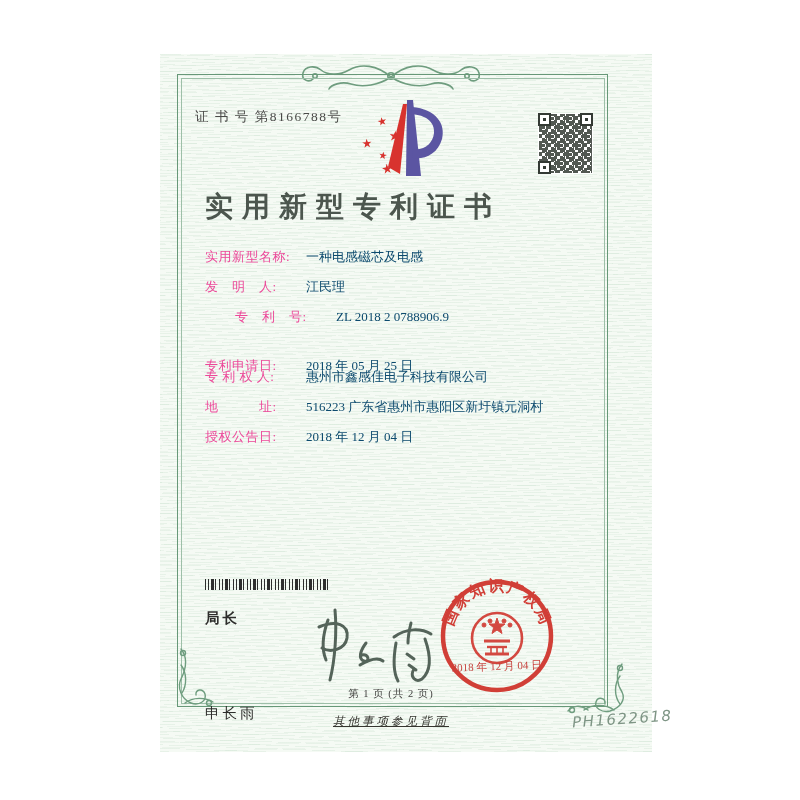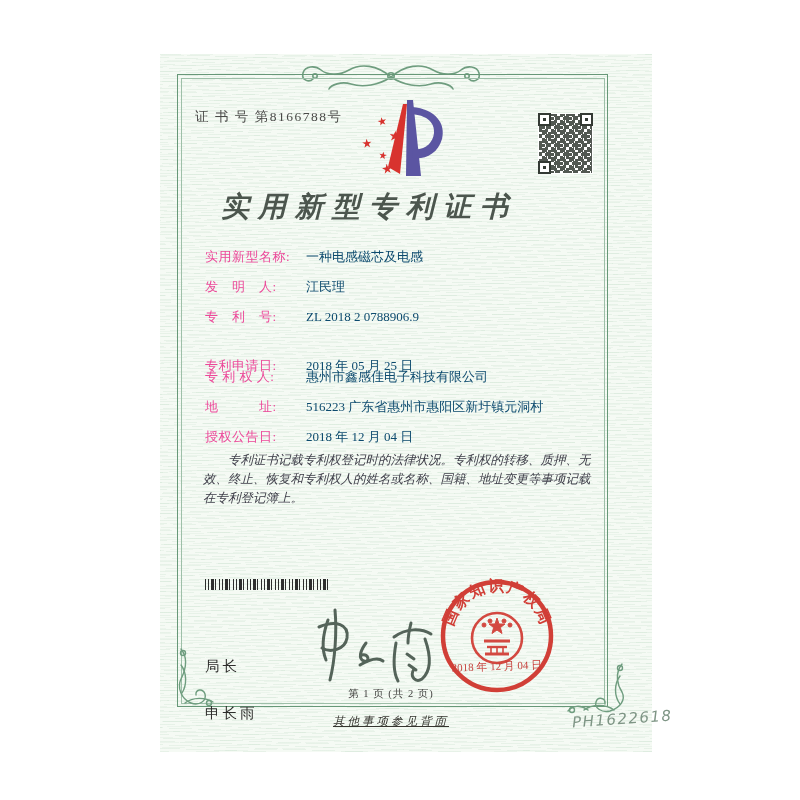--- a/index.html
+++ b/index.html
@@ -22,22 +22,22 @@
     border:1.5px solid #679878;
   }
   .frame-inner{
     position:absolute;left:2.5px;top:2.5px;right:2.5px;bottom:2.5px;
     border:1px solid #9dbfa8;
   }
   .cert-no{
     left:195px;top:108px;font-size:13.5px;color:#4a4a48;letter-spacing:1.5px;
   }
   .title{
-    left:177px;top:188px;width:384px;text-align:center;
-    font-size:28px;font-weight:600;letter-spacing:9px;color:#4c564e;font-style:italic;
+    left:161px;top:188px;width:384px;text-align:center;
+    font-size:28px;font-weight:600;letter-spacing:9px;color:#4c564e;
   }
   .row{left:205px;width:400px;height:20px;font-size:13px;color:#3e3e3e;}
   .row .lbl{display:inline-block;min-width:93px;color:#ec4899;letter-spacing:0.5px;}
   .row .val{margin-left:8px;color:#0c4a6e;}
   .row .pair2{position:absolute;left:205px;top:0;white-space:nowrap;}
   .body-text{
     left:203px;top:451px;width:394px;
     font-size:12.5px;line-height:19px;color:#3d3d48;
     font-style:italic;
   }
@@ -145,43 +145,42 @@
 </div>
 
 <div class="abs title">实用新型专利证书</div>
 
 <div class="abs row" style="top:248px;">
   <span class="lbl">实用新型名称:</span><span class="val">一种电感磁芯及电感</span>
 </div>
 <div class="abs row" style="top:278px;">
   <span class="lbl">发　明　人:</span><span class="val">江民理</span>
 </div>
-<div class="abs row" style="top:308px;">
+<div class="abs row" style="top:308px;margin-left:30px;">
   <span class="lbl">专　利　号:</span><span class="val">ZL 2018 2 0788906.9</span>
 </div>
 <div class="abs row" style="top:357px;">
   <span class="lbl">专利申请日:</span><span class="val">2018 年 05 月 25 日</span>
 </div>
 <div class="abs row" style="top:368px;">
   <span class="lbl">专 利 权 人:</span><span class="val">惠州市鑫感佳电子科技有限公司</span>
 </div>
 <div class="abs row" style="top:398px;">
   <span class="lbl">地　　　址:</span><span class="val">516223 广东省惠州市惠阳区新圩镇元洞村</span>
 </div>
 <div class="abs row" style="top:428px;">
   <span class="lbl">授权公告日:</span><span class="val">2018 年 12 月 04 日</span>
 </div>
 
 <div class="abs body-text">
-  <p>专利证书记载专利权登记时的法律状况。专利权的转移、质押、无效、终止、恢复和专利权人的姓名或名称、国籍、地址变更等事项记载在专利登记簿上。</p>
 </div>
 
 <div class="abs barcode"></div>
 
-<div class="abs signer" style="left:205px;top:657px;">局长</div>
+<div class="abs signer" style="left:205px;top:609px;font-weight:bold;">局长</div>
 <div class="abs signer" style="left:205px;top:660px;margin-top:44px;">申长雨</div>
 
 <svg class="abs" style="left:290px;top:598px;" width="160" height="95" viewBox="0 0 160 95">
   <g stroke="#44544a" stroke-width="3" fill="none" stroke-linecap="round" opacity="0.9">
     <path d="M38,22 C33,36 31,50 36,62"></path>
     <path d="M29,29 C46,22 59,26 57,40 C55,52 40,55 32,50"></path>
     <path d="M45,12 C47,34 45,62 40,82"></path>
     <path d="M76,45 C70,53 68,61 74,63 C80,65 79,55 72,57"></path>
     <path d="M70,67 C80,61 88,59 93,63"></path>
     <path d="M104,39 C116,30 131,30 141,36"></path>

